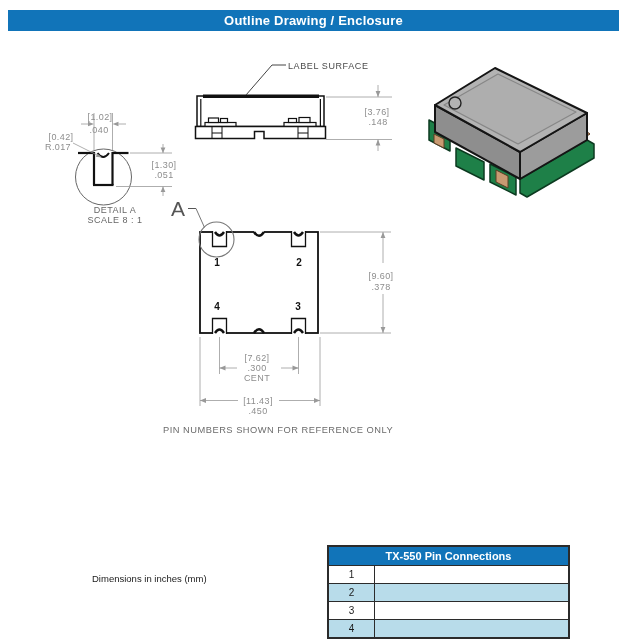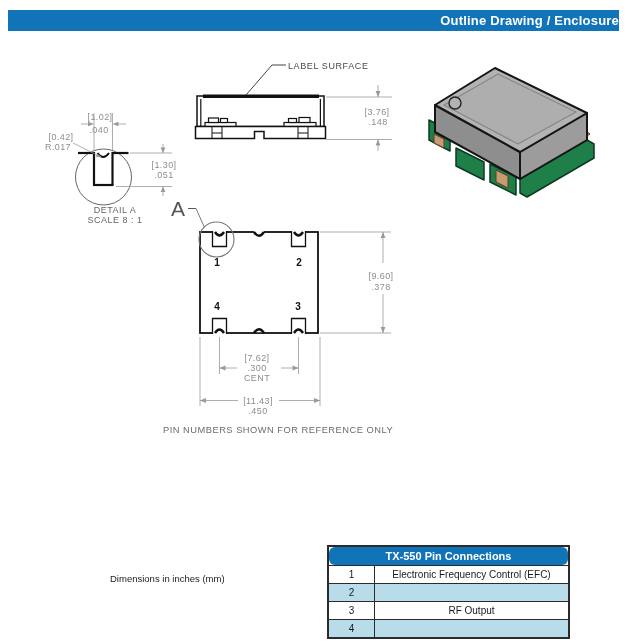--- a/index.html
+++ b/index.html
@@ -1,33 +1,33 @@
 <!DOCTYPE html>
 <html><head>
 <meta charset="utf-8">
 <style>
   html,body{margin:0;padding:0;background:#ffffff;}
   .page{position:relative;width:627px;height:643px;background:#ffffff;overflow:hidden;
         font-family:"Liberation Sans",sans-serif;}
   .header-bar{position:absolute;left:8px;top:10px;width:611px;height:21px;background:#1174b9;
-        display:flex;align-items:center;justify-content:flex-end;}
+        display:flex;align-items:center;justify-content:center;}
   .header-bar span{color:#ffffff;font-weight:bold;font-size:13px;letter-spacing:.2px;}
   svg.drawing{position:absolute;left:0;top:0;}
   svg text{font-family:"Liberation Sans",sans-serif;}
   .dim{fill:#8d8d8d;font-size:9px;letter-spacing:.4px;}
   .cadlabel{fill:#4a4a4a;font-size:9px;letter-spacing:.6px;}
   .cadnote{fill:#6b6b6b;font-size:9.3px;letter-spacing:.5px;}
   .detlabel{fill:#666666;font-size:9px;letter-spacing:.5px;}
   .pinnum{fill:#111111;font-size:10px;font-weight:bold;}
   .callout-letter{fill:#555555;font-size:21px;}
-  .footnote{position:absolute;left:110px;top:573px;font-size:9.5px;color:#1a1a1a;}
+  .footnote{position:absolute;left:92px;top:573px;font-size:9.5px;color:#1a1a1a;}
   .pin-table{position:absolute;left:327px;top:545px;width:239px;border:2px solid #2b2b2b;
         font-size:10px;color:#1a1a1a;}
   .pin-table .thead{background:#1174b9;color:#ffffff;font-weight:bold;font-size:11px;
-        text-align:center;padding:2px 0;height:14px;line-height:14px;border-radius:6px;}
+        text-align:center;padding:2px 0;height:14px;line-height:14px;}
   .trow{display:grid;grid-template-columns:46px 1fr;border-top:1px solid #2b2b2b;}
   .trow>div{text-align:center;padding:2.5px 2px;height:12px;line-height:12px;}
   .trow>div:first-child{border-right:1px solid #2b2b2b;}
   .trow.alt{background:#b8dcea;}
 </style>
 </head>
 <body>
 
 <div class="page">
 
@@ -204,27 +204,25 @@
       </g>
     </g>
   </svg>
 
   <div class="footnote">Dimensions in inches (mm)</div>
 
   <div class="pin-table">
     <div class="thead">TX-550 Pin Connections</div>
     <div class="trow">
       <div>1</div>
-      <div>Electronic Frequency Control (EFC)</div>
     </div>
     <div class="trow alt">
       <div>2</div>
     </div>
     <div class="trow">
       <div>3</div>
-      <div>RF Output</div>
     </div>
     <div class="trow alt">
       <div>4</div>
     </div>
   </div>
 
 </div>
 
 </body></html>

